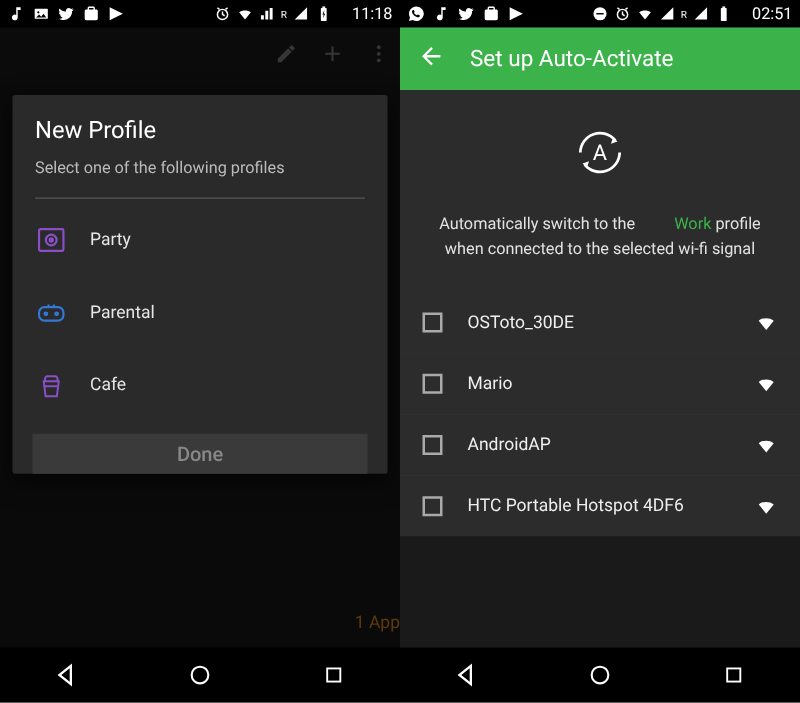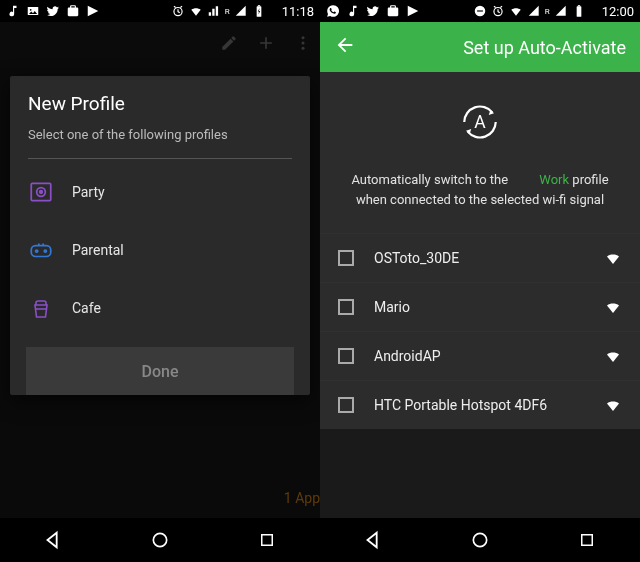--- a/index.html
+++ b/index.html
@@ -21,25 +21,25 @@
 
 .dialog { margin: 8px 10px 0 10px; background: #2a2a2a; border-radius: 2px; box-shadow: 0 6px 20px rgba(0,0,0,0.6); }
 .dialog-header { padding: 16px 18px 10px 18px; }
 .dialog-title { color: #fff; font-size: 19px; font-weight: 400; margin-bottom: 12px; }
 .dialog-subtitle { color: #bbb; font-size: 13px; }
 .dialog-divider { height: 1px; background: #555; margin: 6px 18px 0 18px; }
 .profile-list { padding: 4px 0; }
 .profile-item { display: flex; align-items: center; padding: 16px 18px; gap: 18px; }
 .profile-icon { width: 26px; height: 26px; display: flex; align-items: center; justify-content: center; }
 .profile-label { color: #e6e6e6; font-size: 14px; }
-.done-btn { margin: 6px 16px 18px 16px; height: 48px; background: #3a3a3a; display: flex; align-items: center; justify-content: center; color: #888; font-size: 16px; font-weight: 500; }
+.done-btn { margin: 6px 16px 18px 16px; height: 32px; background: #3a3a3a; display: flex; align-items: center; justify-content: center; color: #888; font-size: 16px; font-weight: 500; }
 .app-behind { position: absolute; bottom: 56px; left: 0; right: 0; text-align: right; color: #a16207; font-size: 14px; opacity: 0.55; padding-left: 48px; }
 
 
-.toolbar { height: 50px; background: #3cb24a; display: flex; align-items: center; padding: 0 14px; gap: 20px; color: #fff; justify-content: space-between; }
+.toolbar { height: 50px; background: #3cb24a; display: flex; align-items: center; padding: 0 14px; gap: 20px; color: #fff; }
 .toolbar-title { font-size: 18px; font-weight: 400; }
 .hero { background: #2c2c2c; padding: 22px 20px 24px 20px; text-align: center; color: #ddd; }
 .hero-icon { width: 56px; height: 56px; margin: 0 auto 20px auto; }
 .hero-text { font-size: 13px; line-height: 1.5; color: #e2e2e2; }
 .hero-text .accent { color: #3cb24a; margin-left: 28px; }
 .wifi-list { background: #2c2c2c; }
 .wifi-item { display: flex; align-items: center; padding: 15px 18px; gap: 20px; border-top: 1px solid rgba(255,255,255,0.02); }
 .checkbox { width: 16px; height: 16px; border: 2px solid #aaa; flex-shrink: 0; }
 .wifi-name { color: #eee; font-size: 14px; flex: 1; }
 .wifi-signal { width: 18px; height: 18px; }
@@ -254,21 +254,21 @@
           <svg viewBox="0 0 24 24" fill="#fff">
             <path d="M3 20L20 3v17z"></path>
           </svg>
         </span>
       <span class="status-icon">
           <svg viewBox="0 0 24 24" fill="#fff">
             <rect x="8" y="4" width="8" height="18" rx="1"></rect>
             <rect x="10" y="2" width="4" height="2"></rect>
           </svg>
         </span>
-      <span class="time">12:00</span>
+      <span class="time">02:51</span>
     </div>
   </div>
 
   <div class="toolbar">
     <span><svg width="22" height="22" viewBox="0 0 24 24" fill="#fff">
           <path d="M20 11H7.8l5.6-5.6L12 4l-8 8 8 8 1.4-1.4L7.8 13H20z"></path>
         </svg></span>
     <span class="toolbar-title">Set up Auto-Activate</span>
   </div>
 

